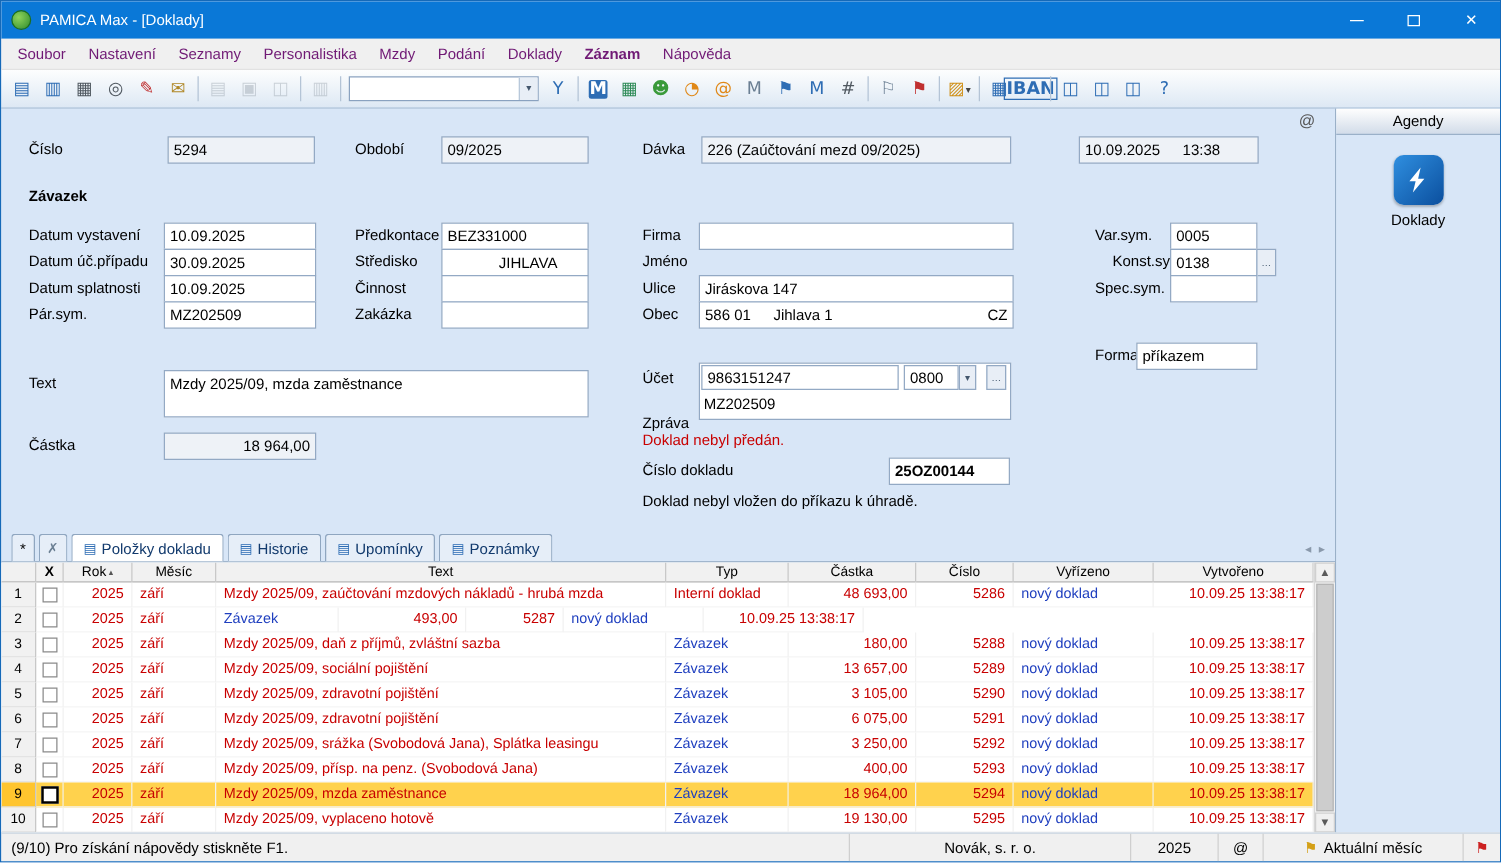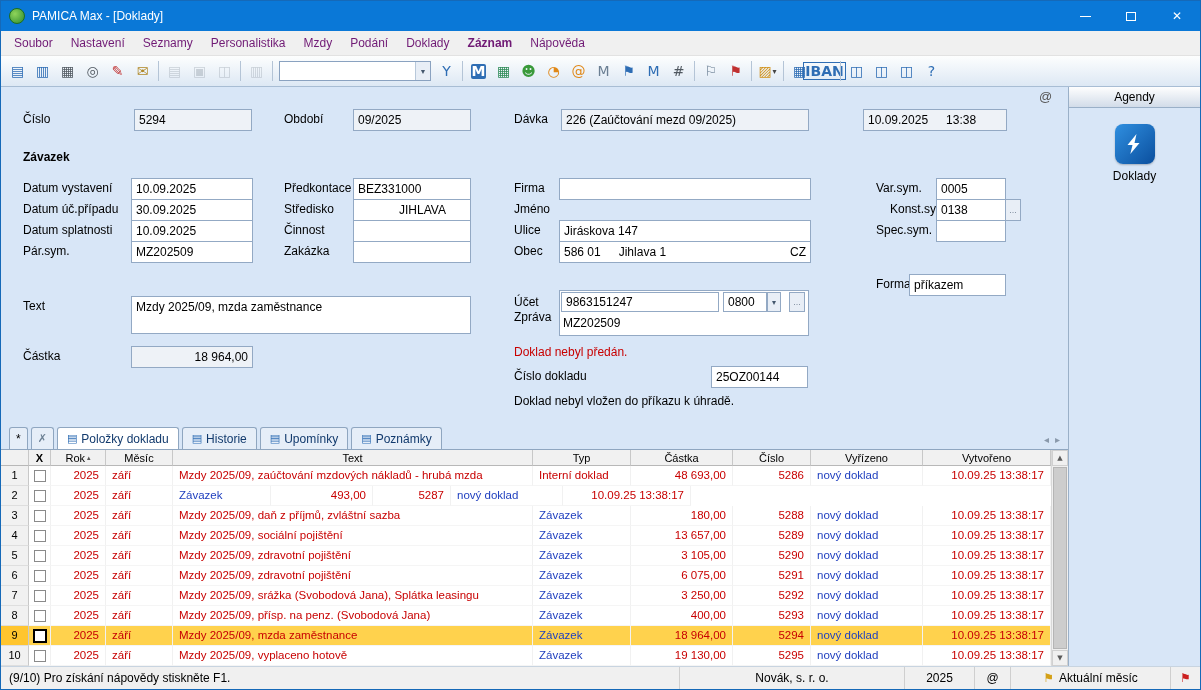--- a/index.html
+++ b/index.html
@@ -301,29 +301,29 @@
 
         <div class="lbl" style="left:22px;top:212px;">Text</div>
         <div class="fld multiline" style="left:130px;top:209px;width:340px;height:38px;">Mzdy 2025/09, mzda zaměstnance</div>
 
         <div class="lbl" style="left:513px;top:208px;">Účet</div>
         <div class="block" style="left:558px;top:203px;width:250px;height:46px;"></div>
         <div class="fld" style="left:560px;top:205px;width:158px;height:20px;line-height:18px;">9863151247</div>
         <div class="fld" style="left:722px;top:205px;width:44px;height:20px;line-height:18px;">0800</div>
         <div class="mini-btn" style="left:766px;top:205px;width:14px;height:20px;">▾</div>
         <div class="mini-btn" style="left:788px;top:205px;width:16px;height:20px;">…</div>
-        <div class="lbl" style="left:513px;top:223px;">Zpráva</div>
+        <div class="lbl" style="left:513px;top:244px;">Zpráva</div>
         <div class="lbl" style="left:562px;top:229px;">MZ202509</div>
 
         <div class="lbl" style="left:22px;top:262px;">Částka</div>
         <div class="fld ro r" style="left:130px;top:259px;width:122px;">18 964,00</div>
 
         <div class="lbl red" style="left:513px;top:258px;">Doklad nebyl předán.</div>
         <div class="lbl" style="left:513px;top:282px;">Číslo dokladu</div>
-        <div class="fld" style="left:710px;top:279px;width:97px;">25OZ00144</div>
+        <div class="fld" style="left:710px;top:279px;width:97px;font-weight:bold;">25OZ00144</div>
         <div class="lbl" style="left:513px;top:307px;">Doklad nebyl vložen do příkazu k úhradě.</div>
       </div>
 
       <div class="tabbar">
         <div class="tab small">
             <span>*</span>
           </div>
         <div class="tab small">
             <span class="ticon gray">✗</span>
           </div>

